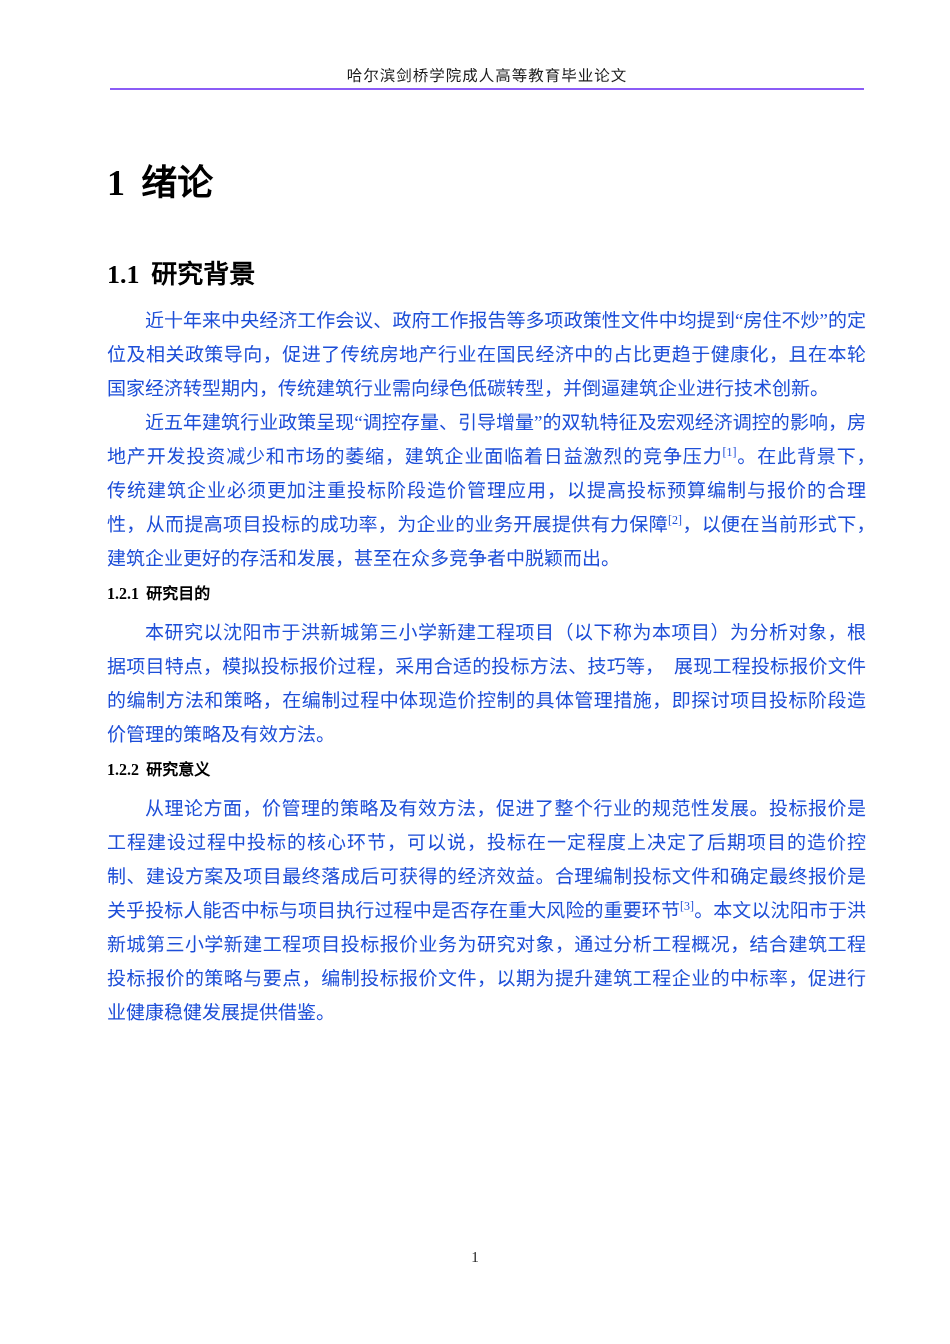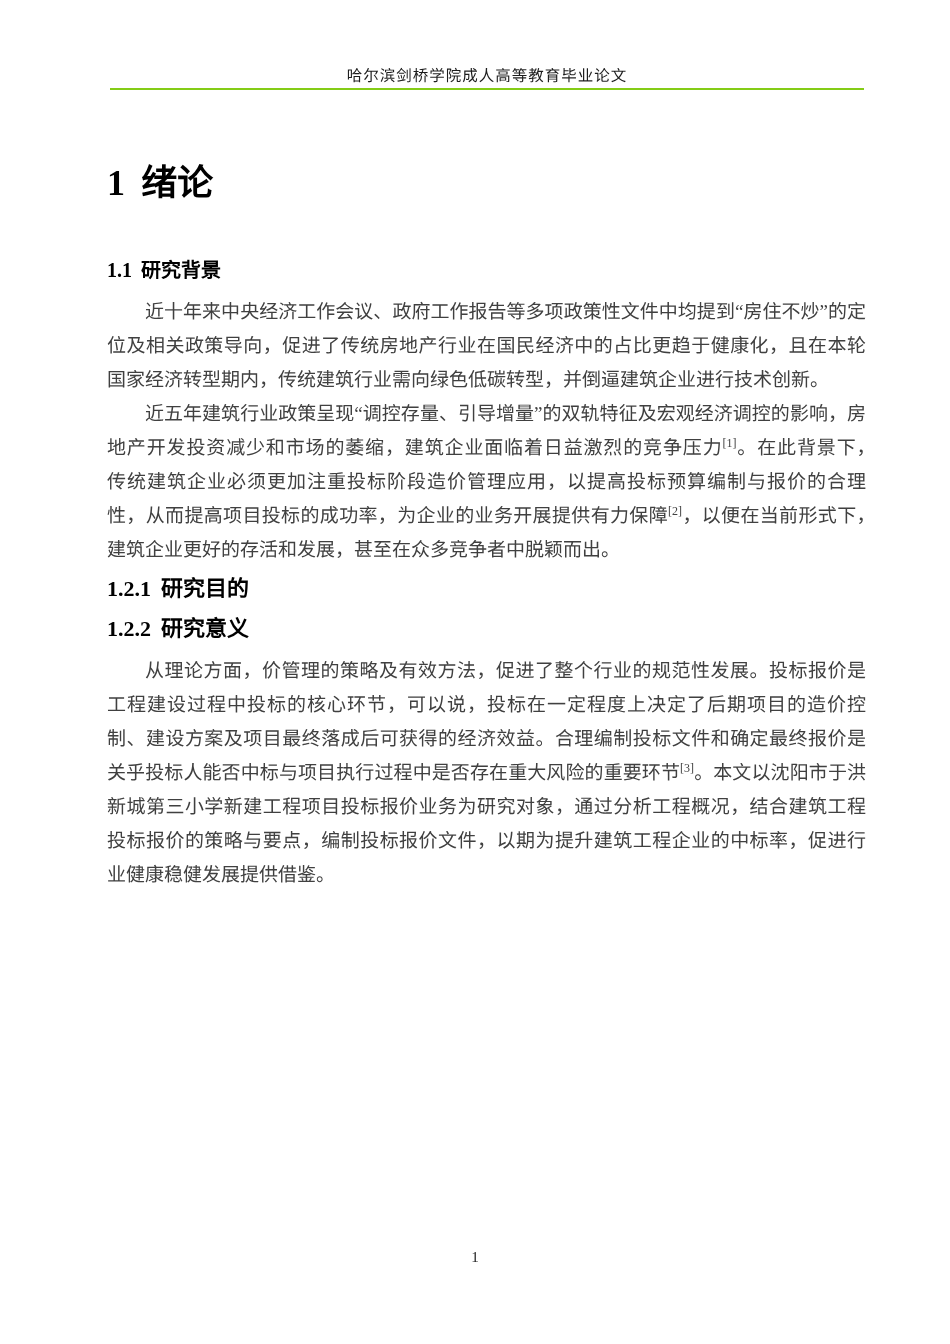--- a/index.html
+++ b/index.html
@@ -14,54 +14,54 @@
     background: #ffffff;
     overflow: hidden;
     font-family: "Liberation Serif", "DejaVu Serif", serif;
     color: #111111;
   }
   
   .header {
     margin: 0 86px 0 110px;
     padding-top: 63px;
     padding-bottom: 3px;
-    border-bottom: 2px solid #84cc16;
+    border-bottom: 2px solid #8b5cf6;
     text-align: center;
   }
   .header-title {
     font-size: 15.5px;
     letter-spacing: 1px;
     color: #1c1c1c;
   }
   
   .content {
     padding: 0 84px 0 107px;
   }
   .h1, .h2, .h3 {
     font-family: "Liberation Sans", "DejaVu Sans", sans-serif;
     font-weight: 700;
     color: #000000;
     line-height: 1.25;
   }
   .h1 { font-size: 36px; margin: 70px 0 0 0; }
-  .h2 { font-size: 20px; margin: 4px 0 12px 0; }
+  .h2 { font-size: 26px; margin: 4px 0 12px 0; }
   .h1 + .h2 { margin-top: 52px; }
-  .h3 { font-size: 22px; margin: 8px 0 12px 0; }
+  .h3 { font-size: 16px; margin: 8px 0 12px 0; }
   .hnum {
     font-family: "Liberation Serif", "DejaVu Serif", serif;
     font-weight: 700;
     margin-right: 0.45em;
   }
   .content p {
     margin: 0;
     font-size: 19px;
     line-height: 34px;
     text-align: justify;
     text-indent: 2em;
-    color: #404040;
+    color: #1d4ed8;
   }
   sup.ref {
     font-size: 12px;
     line-height: 0;
     vertical-align: super;
   }
   
   .footer {
     position: absolute;
     left: 0;
@@ -82,20 +82,21 @@
   <div class="header">
     <span class="header-title">哈尔滨剑桥学院成人高等教育毕业论文</span>
   </div>
 
   <div class="content" id="doc-content">
       <div class="h1"><span class="hnum">1</span><span class="htext">绪论</span></div>
       <div class="h2"><span class="hnum">1.1</span><span class="htext">研究背景</span></div>
       <p><span>近十年来中央经济工作会议、政府工作报告等多项政策性文件中均提到“房住不炒”的定位及相关政策导向，促进了传统房地产行业在国民经济中的占比更趋于健康化，且在本轮国家经济转型期内，传统建筑行业需向绿色低碳转型，并倒逼建筑企业进行技术创新。</span></p>
       <p><span>近五年建筑行业政策呈现“调控存量、引导增量”的双轨特征及宏观经济调控的影响，房地产开发投资减少和市场的萎缩，建筑企业面临着日益激烈的竞争压力</span><sup class="ref">[1]</sup><span>。在此背景下，　传统建筑企业必须更加注重投标阶段造价管理应用，以提高投标预算编制与报价的合理 性，从而提高项目投标的成功率，为企业的业务开展提供有力保障</span><sup class="ref">[2]</sup><span>，以便在当前形式下，　建筑企业更好的存活和发展，甚至在众多竞争者中脱颖而出。</span></p>
       <div class="h3"><span class="hnum">1.2.1</span><span class="htext">研究目的</span></div>
+      <p><span>本研究以沈阳市于洪新城第三小学新建工程项目（以下称为本项目）为分析对象，根据项目特点，模拟投标报价过程，采用合适的投标方法、技巧等，　展现工程投标报价文件 的编制方法和策略，在编制过程中体现造价控制的具体管理措施，即探讨项目投标阶段造 价管理的策略及有效方法。</span></p>
       <div class="h3"><span class="hnum">1.2.2</span><span class="htext">研究意义</span></div>
       <p><span>从理论方面，价管理的策略及有效方法，促进了整个行业的规范性发展。投标报价是工程建设过程中投标的核心环节，可以说，投标在一定程度上决定了后期项目的造价控制、建设方案及项目最终落成后可获得的经济效益。合理编制投标文件和确定最终报价是关乎投标人能否中标与项目执行过程中是否存在重大风险的重要环节</span><sup class="ref">[3]</sup><span>。本文以沈阳市于洪新城第三小学新建工程项目投标报价业务为研究对象，通过分析工程概况，结合建筑工程投标报价的策略与要点，编制投标报价文件，以期为提升建筑工程企业的中标率，促进行业健康稳健发展提供借鉴。</span></p>
     </div>
 
   <div class="footer">
     <span class="page-number">1</span>
   </div>
 
 </div>
 

